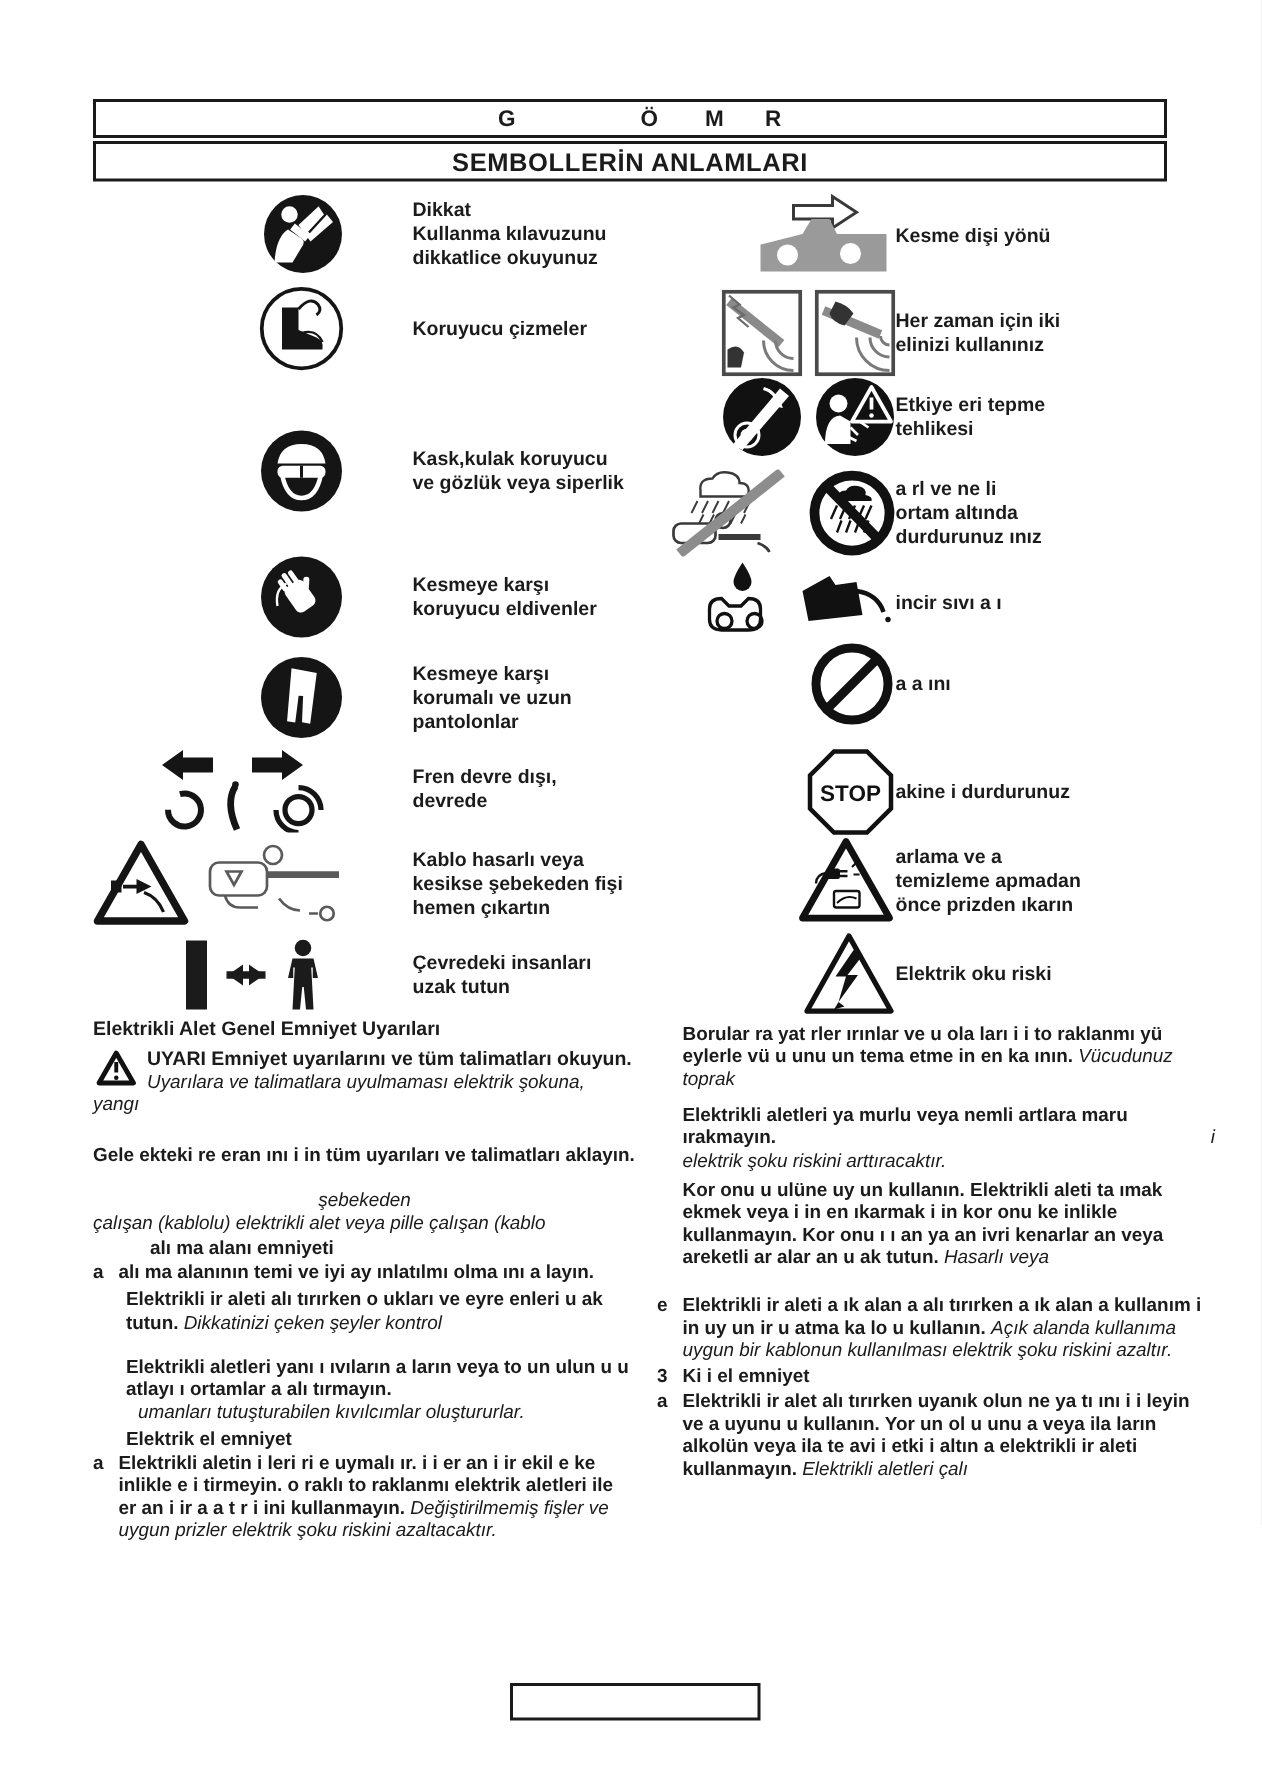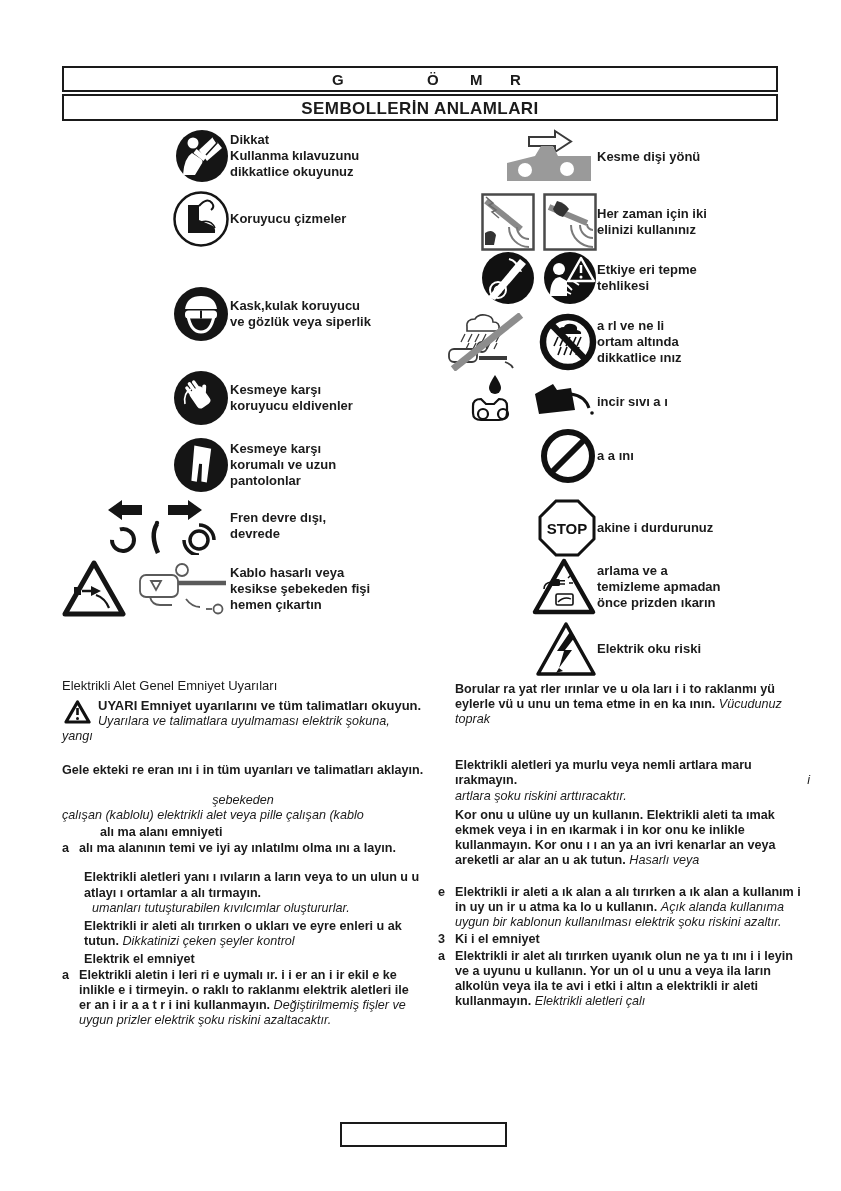--- a/index.html
+++ b/index.html
@@ -4,32 +4,32 @@
 <style>
   html,body{margin:0;padding:0;background:#e8e8e8;}
   .page{position:relative;width:841px;height:1191px;background:#ffffff;margin:0 auto;
         font-family:"Liberation Sans","DejaVu Sans",sans-serif;color:#1b1b1b;overflow:hidden;}
   .hbox{position:absolute;left:62px;width:712px;border:2px solid #1a1a1a;background:#fff;}
   .hbox1{top:66px;height:22px;}
   .hbox2{top:94px;height:23px;text-align:center;}
   .hletter{position:absolute;top:3px;font-size:15px;font-weight:700;}
   .hsub{font-size:17px;font-weight:700;letter-spacing:.4px;padding-top:3px;display:inline-block;}
   .sym-row{position:absolute;display:flex;align-items:center;}
-  .sym-row.left{left:62px;width:358px;}
+  .sym-row.left{left:62px;width:358px;gap:45px;}
   .sym-row.right{left:435px;width:372px;}
   .sym-icons{display:flex;align-items:center;gap:8px;flex:0 0 auto;justify-content:flex-end;}
   .sym-row.left .sym-icons{width:168px;}
   .sym-row.right .sym-icons{width:162px;}
   .sym-label{font-size:13px;font-weight:700;line-height:1.22;white-space:pre-line;}
   .textcol{position:absolute;font-size:12.6px;line-height:1.2;}
   .tc-left{left:62px;top:678px;width:362px;}
   .tc-right{left:438px;top:682px;width:372px;}
   .b{font-weight:700;}
   .i{font-style:italic;}
-  .h13{font-size:13px;font-weight:400;}
+  .h13{font-size:13px;font-weight:700;}
   .warnblock{margin-top:4px;}
   .warnblock .wicon{float:left;margin:2px 7px 0 2px;}
   .item{position:relative;padding-left:17px;}
   .item .marker{position:absolute;left:0;top:0;font-weight:700;}
   .ind22{padding-left:22px;}
   .ind30{padding-left:30px;}
   .ind38{padding-left:38px;}
   .rightline{text-align:center;}
   .tail-right{float:right;}
   .footerbox{position:absolute;left:340px;top:1122px;width:163px;height:21px;border:2px solid #1a1a1a;background:#fff;}
@@ -159,20 +159,34 @@
           <circle cx="84" cy="50" r="4.5"></circle>
           <path d="M72 50 h6"></path>
         </g>
       </svg>
     </div>
     <div class="sym-label">Kablo hasarlı veya
 kesikse şebekeden fişi
 hemen çıkartın</div>
   </div>
 
+  <div class="sym-row left" style="top:624px;height:52px">
+    <div class="sym-icons">
+      <svg width="112" height="50" viewBox="0 0 112 50">
+        <rect x="6" y="2" width="14" height="46" fill="#1b1b1b"></rect>
+        <path d="M33 25 h26" stroke="#1b1b1b" stroke-width="5"></path>
+        <polygon points="34,25 44,18 44,32" fill="#1b1b1b"></polygon>
+        <polygon points="58,25 48,18 48,32" fill="#1b1b1b"></polygon>
+        <circle cx="84" cy="7" r="5.5" fill="#1b1b1b"></circle>
+        <path d="M77 14 h14 l3 13 h-3.5 v-7 h-1 l1.5 28 h-5 l-1.5 -15 h-1 l-1.5 15 h-5 l1.5 -28 h-1 v7 h-3.5 z" fill="#1b1b1b"></path>
+      </svg>
+    </div>
+    <div class="sym-label">Çevredeki insanları
+uzak tutun</div>
+  </div>
 
   <div class="sym-row right" style="top:128px;height:58px">
     <div class="sym-icons">
       <svg width="92" height="56" viewBox="0 0 92 56">
         <path d="M24 8 h26 v-6 l16 10.5 -16 10.5 v-6 h-26 z" fill="#fff" stroke="#3a3a3a" stroke-width="2"></path>
         <path d="M2 34 L30 27 L36 17 L48 17 L53 27 L86 27 L86 52 L2 52 Z" fill="#9a9a9a"></path>
         <circle cx="20" cy="41" r="7" fill="#fff"></circle>
         <circle cx="62" cy="40" r="7" fill="#fff"></circle>
       </svg>
     </div>
@@ -247,21 +261,21 @@
         <path d="M20 19 q-1 -5 5 -5 q2 -4 8 -3 q6 1 5 6 q5 1 4 4 h-22 z" fill="#111"></path>
         <g stroke="#111" stroke-width="1.6">
           <path d="M19 24 l-4 9 M25 24 l-4 9 M31 24 l-4 9 M37 24 l-4 9 M42 24 l-4 9"></path>
           <path d="M22 34 l-3 8 M28 34 l-3 8 M34 34 l-3 8 M40 34 l-3 8"></path>
         </g>
         <path d="M12 11 L47 47" stroke="#111" stroke-width="6.5"></path>
       </svg>
     </div>
     <div class="sym-label">a     rl  ve ne  li
 ortam altında
-dikkatlice ınız</div>
+durdurunuz ınız</div>
   </div>
 
   <div class="sym-row right" style="top:374px;height:56px">
     <div class="sym-icons">
       <svg width="58" height="56" viewBox="0 0 58 56">
         <path d="M30 1 q6 9 6 13 a6 6 0 1 1 -12 0 q0 -4 6 -13" fill="#111"></path>
         <g fill="none" stroke="#111" stroke-width="2.2">
           <path d="M8 32 q0 -7 8 -7 l5 5 h8 l5 -5 q8 0 8 7 v7 q0 7 -8 7 h-18 q-8 0 -8 -7 z"></path>
           <circle cx="18" cy="40" r="5"></circle>
           <circle cx="38" cy="40" r="5"></circle>
@@ -346,49 +360,49 @@
       <div>çalışan (kablolu) elektrikli alet veya pille çalışan (kablo</div>
     </div>
 
     <div class="b ind38" style="margin-top:2px">alı  ma alanı emniyeti</div>
 
     <div class="item" style="margin-top:1px">
       <span class="marker">a</span>
       <span class="b">alı  ma alanının temi   ve iyi ay   ınlatılmı   olma  ını a  layın.</span>
     </div>
 
+    <div class="ind22" style="margin-top:3px">
+      <span class="b">Elektrikli   ir aleti   alı  tırırken   o  ukları ve eyre  enleri u  ak tutun.</span>
+      <span class="i">Dikkatinizi çeken şeyler kontrol</span>
+    </div>
+
     <div class="ind22" style="margin-top:14px">
       <div class="b">Elektrikli aletleri  yanı ı   ıvıların    a  ların veya to  un   ulun  u  u   atlayı  ı  ortamlar  a alı  tırmayın.</div>
       <div class="i ind30" style="padding-left:8px">umanları tutuşturabilen kıvılcımlar oluştururlar.</div>
-    </div>
-
-    <div class="ind22" style="margin-top:3px">
-      <span class="b">Elektrikli   ir aleti   alı  tırırken   o  ukları ve eyre  enleri u  ak tutun.</span>
-      <span class="i">Dikkatinizi çeken şeyler kontrol</span>
     </div>
 
     <div class="b ind22" style="margin-top:3px">Elektrik   el emniyet</div>
 
     <div class="item" style="margin-top:1px">
       <span class="marker">a</span>
       <span class="b">Elektrikli aletin  i  leri   ri  e uymalı  ır.   i  i   er  an  i ir   ekil  e ke  inlikle   e  i  tirmeyin.    o  raklı to  raklanmı    elektrik aletleri ile   er   an   i   ir a  a  t  r  i  ini kullanmayın.</span>
       <span class="i">Değiştirilmemiş fişler ve uygun prizler elektrik şoku riskini azaltacaktır.</span>
     </div>
   </div>
 
   <div class="textcol tc-right">
     <div class="item">
       <span class="b">Borular  ra  yat  rler   ırınlar ve   u   ola  ları   i  i to  raklanmı   yü  eylerle vü  u  unu   un tema etme  in  en ka  ının.</span>
       <span class="i">Vücudunuz toprak</span>
     </div>
 
-    <div class="item" style="margin-top:31px">
+    <div class="item" style="margin-top:9px">
       <span class="b">Elektrikli aletleri ya  murlu veya nemli   artlara maru    ırakmayın.</span>
       <span class="i tail-right">i</span>
-      <div class="i" style="clear:both">artlara şoku riskini arttıracaktır.</div>
+      <div class="i" style="clear:both">elektrik şoku riskini arttıracaktır.</div>
     </div>
 
     <div class="item" style="margin-top:4px">
       <span class="b">Kor  onu  u  ulüne uy  un kullanın.   Elektrikli aleti ta  ımak    ekmek veya   i  in  en   ıkarmak  i  in kor  onu ke  inlikle kullanmayın.   Kor  onu   ı  ı  an ya   an    ivri kenarlar  an veya   areketli ar  alar  an u  ak tutun.</span>
       <span class="i">Hasarlı veya</span>
     </div>
 
     <div class="item" style="margin-top:17px">
       <span class="marker">e</span>
       <span class="b">Elektrikli   ir aleti a  ık alan  a   alı  tırırken  a  ık alan  a kullanım i  in uy  un   ir u  atma  ka  lo  u kullanın.</span>

